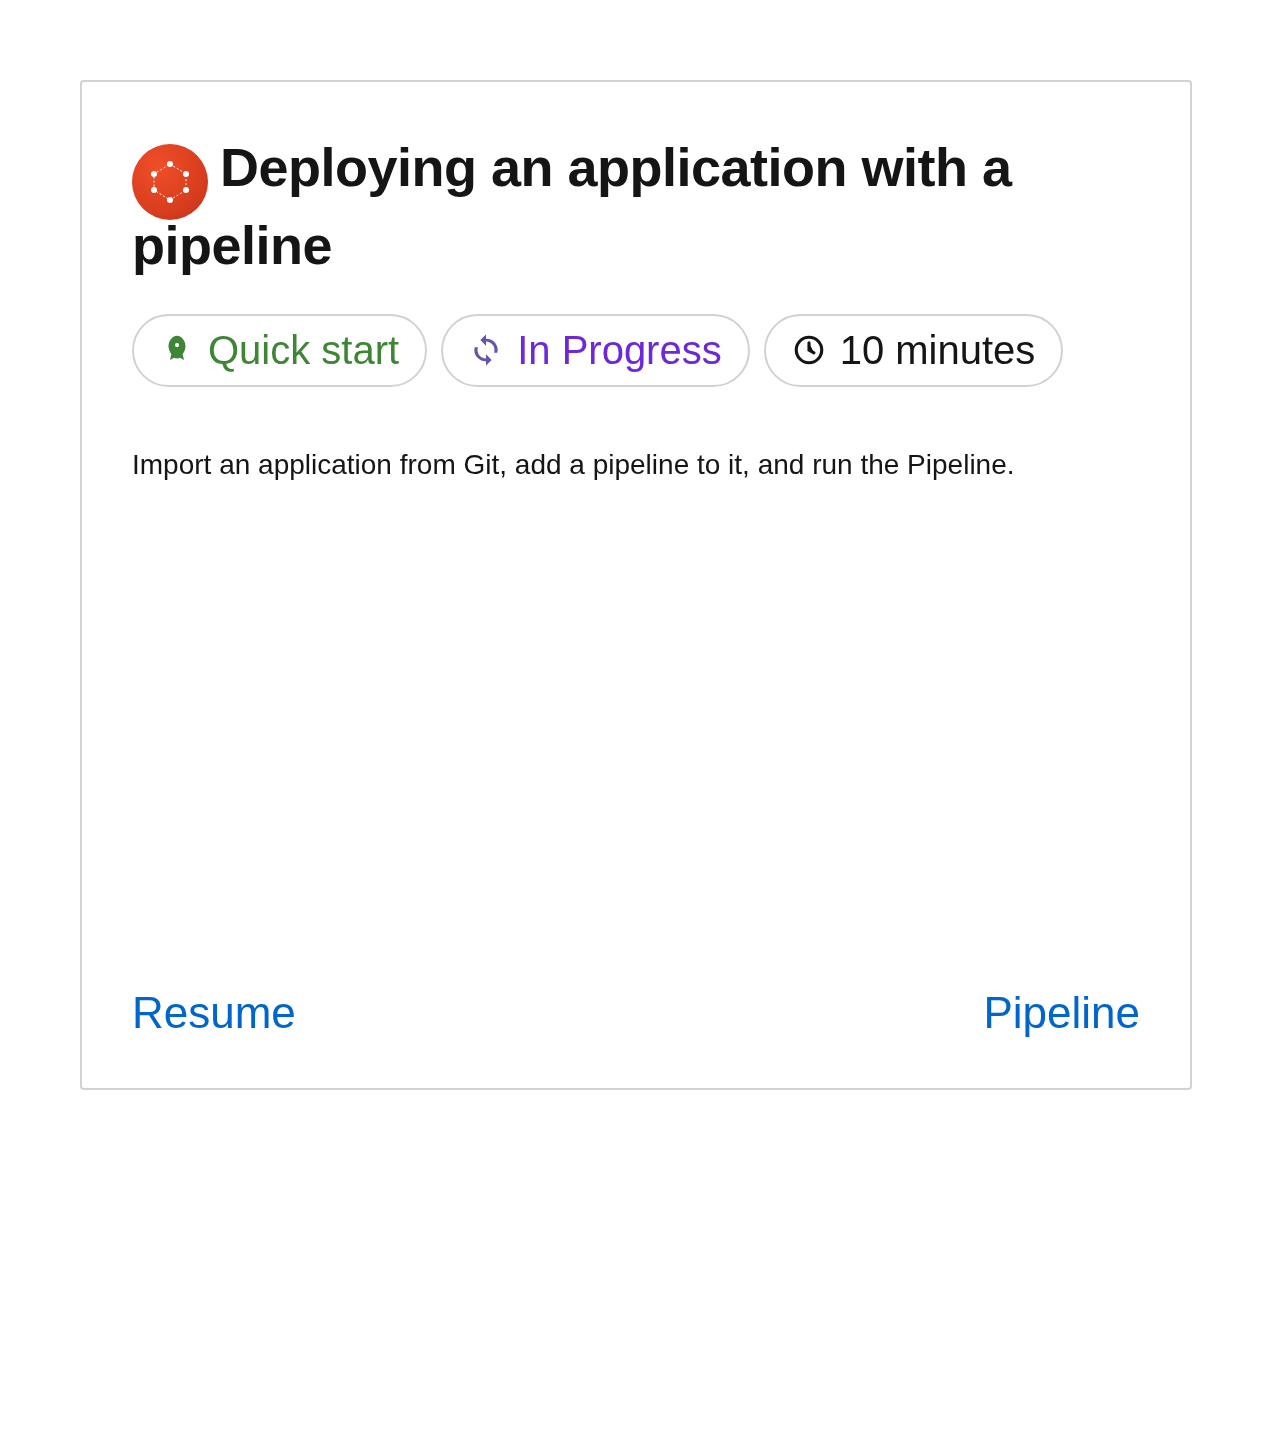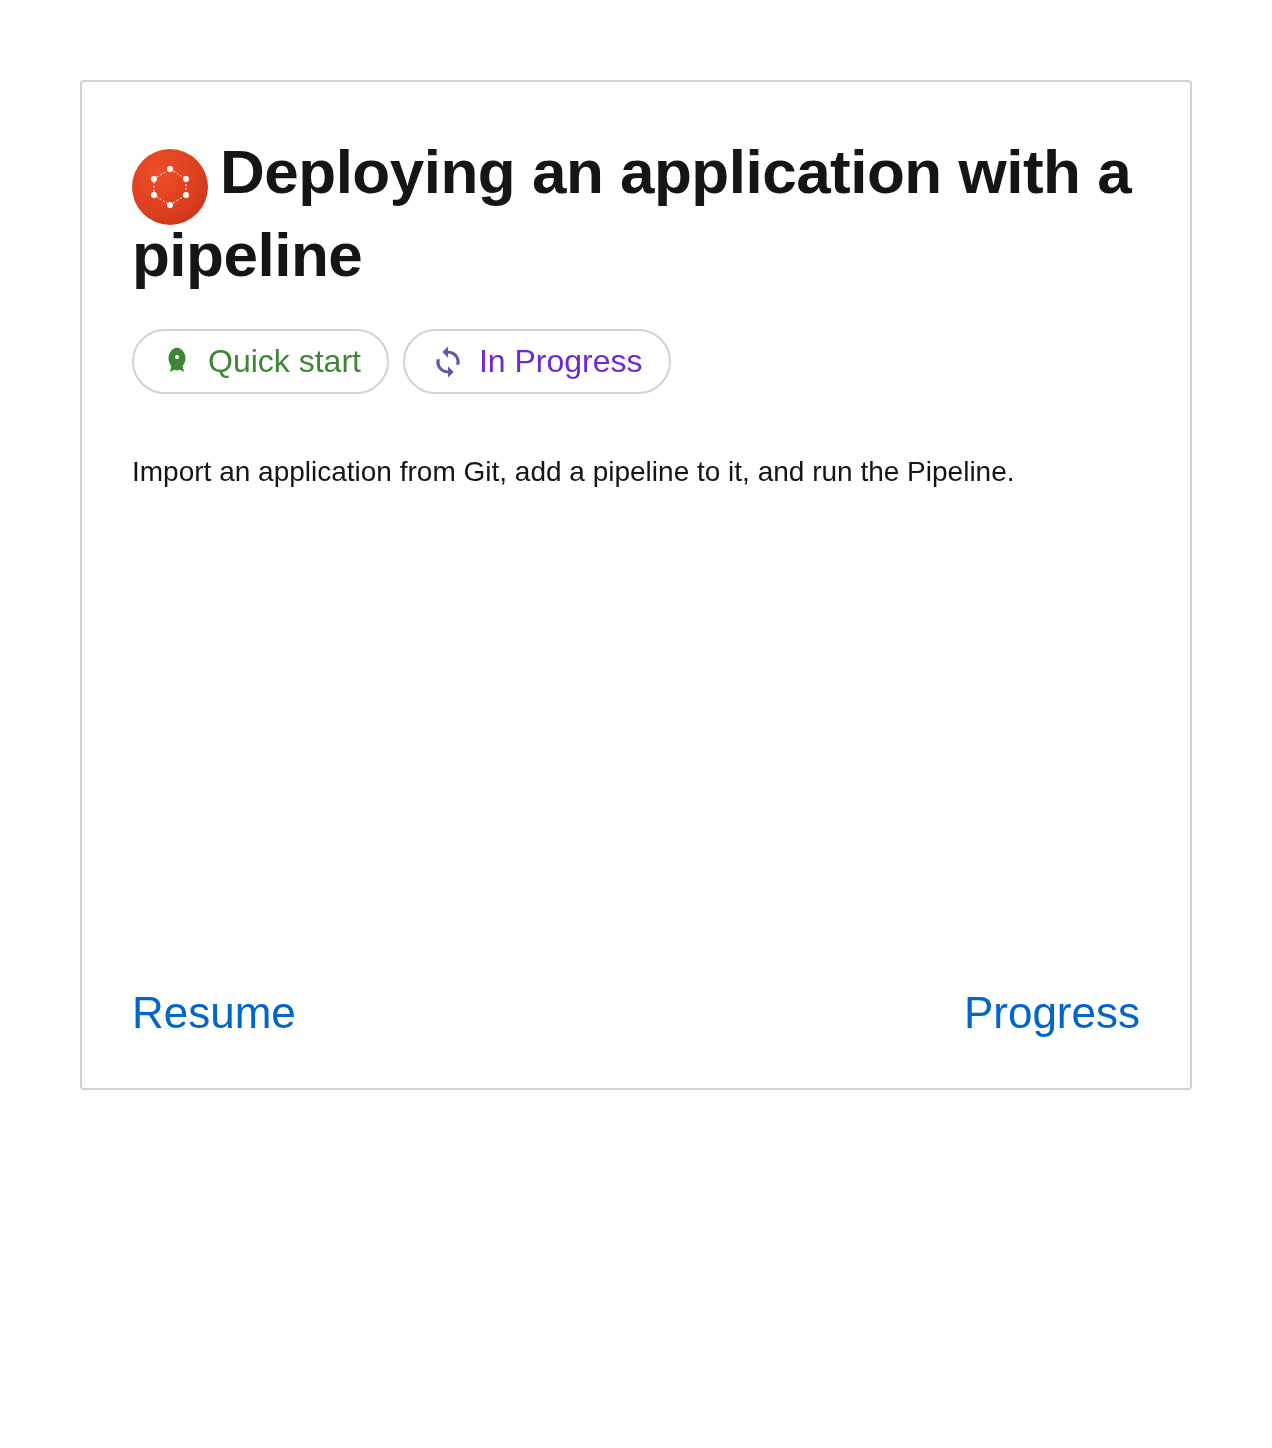--- a/index.html
+++ b/index.html
@@ -35,40 +35,40 @@
       vertical-align: middle;
       margin-right: 12px;
       position: relative;
       top: 10px;
     }
     .app-icon svg {
       width: 56px;
       height: 56px;
     }
     .card-title {
-      font-size: 62px;
+      font-size: 54px;
       font-weight: 700;
       color: #151515;
       line-height: 1.3;
       letter-spacing: -0.5px;
     }
     .badges {
       display: flex;
       flex-wrap: wrap;
       gap: 14px;
       margin-top: 34px;
     }
     .badge {
       display: inline-flex;
       align-items: center;
       gap: 14px;
       border: 2px solid #d2d2d2;
       border-radius: 999px;
       padding: 12px 26px;
-      font-size: 32px;
+      font-size: 40px;
       font-weight: 400;
       background: #ffffff;
     }
     .badge-quickstart {
       color: #3e8635;
     }
     .badge-inprogress {
       color: #6d28d9;
     }
     .badge-time {
@@ -130,21 +130,28 @@
       <span>Quick start</span>
     </span>
 
     <span class="badge badge-inprogress">
       <svg viewBox="0 0 24 24">
         <path fill="#6753ac" d="M12 4V1L8 5l4 4V6a6 6 0 015.65 8H20a8 8 0 00-8-10zm0 14a6 6 0 01-5.65-8H4a8 8 0 008 10v3l4-4-4-4v3z"></path>
       </svg>
       <span>In Progress</span>
     </span>
 
+    <span class="badge badge-time">
+      <svg viewBox="0 0 24 24">
+        <circle cx="12" cy="12" r="9" stroke="#151515" stroke-width="2.2" fill="none"></circle>
+        <path stroke="#151515" stroke-width="2.2" stroke-linecap="round" d="M12 7v5l3.5 2"></path>
+      </svg>
+      <span>10 minutes</span>
+    </span>
   </div>
 
   <p class="description">Import an application from Git, add a pipeline to it, and run the Pipeline.</p>
 
   <div class="card-footer">
     <button class="link-button">Resume</button>
-    <button class="link-button">Progress</button>
+    <button class="link-button">Pipeline</button>
   </div>
 </div>
 
 </body></html>

